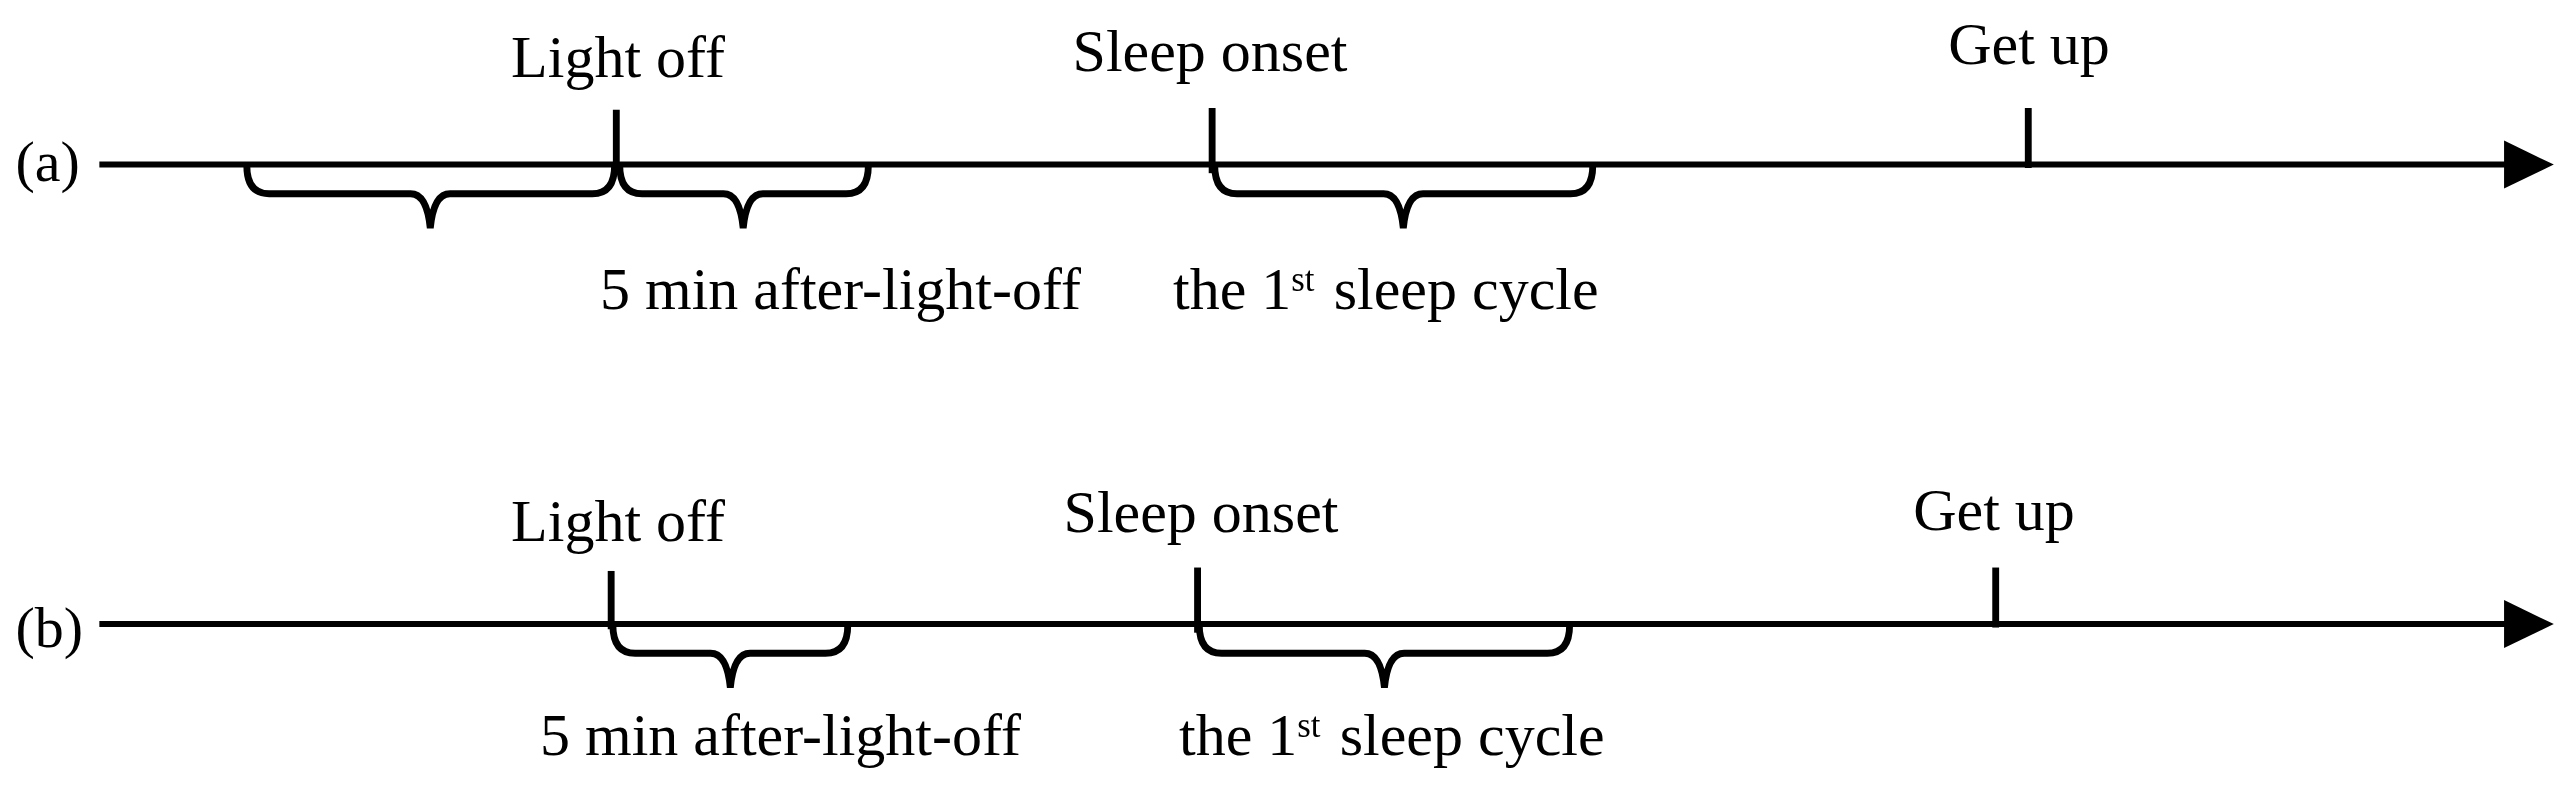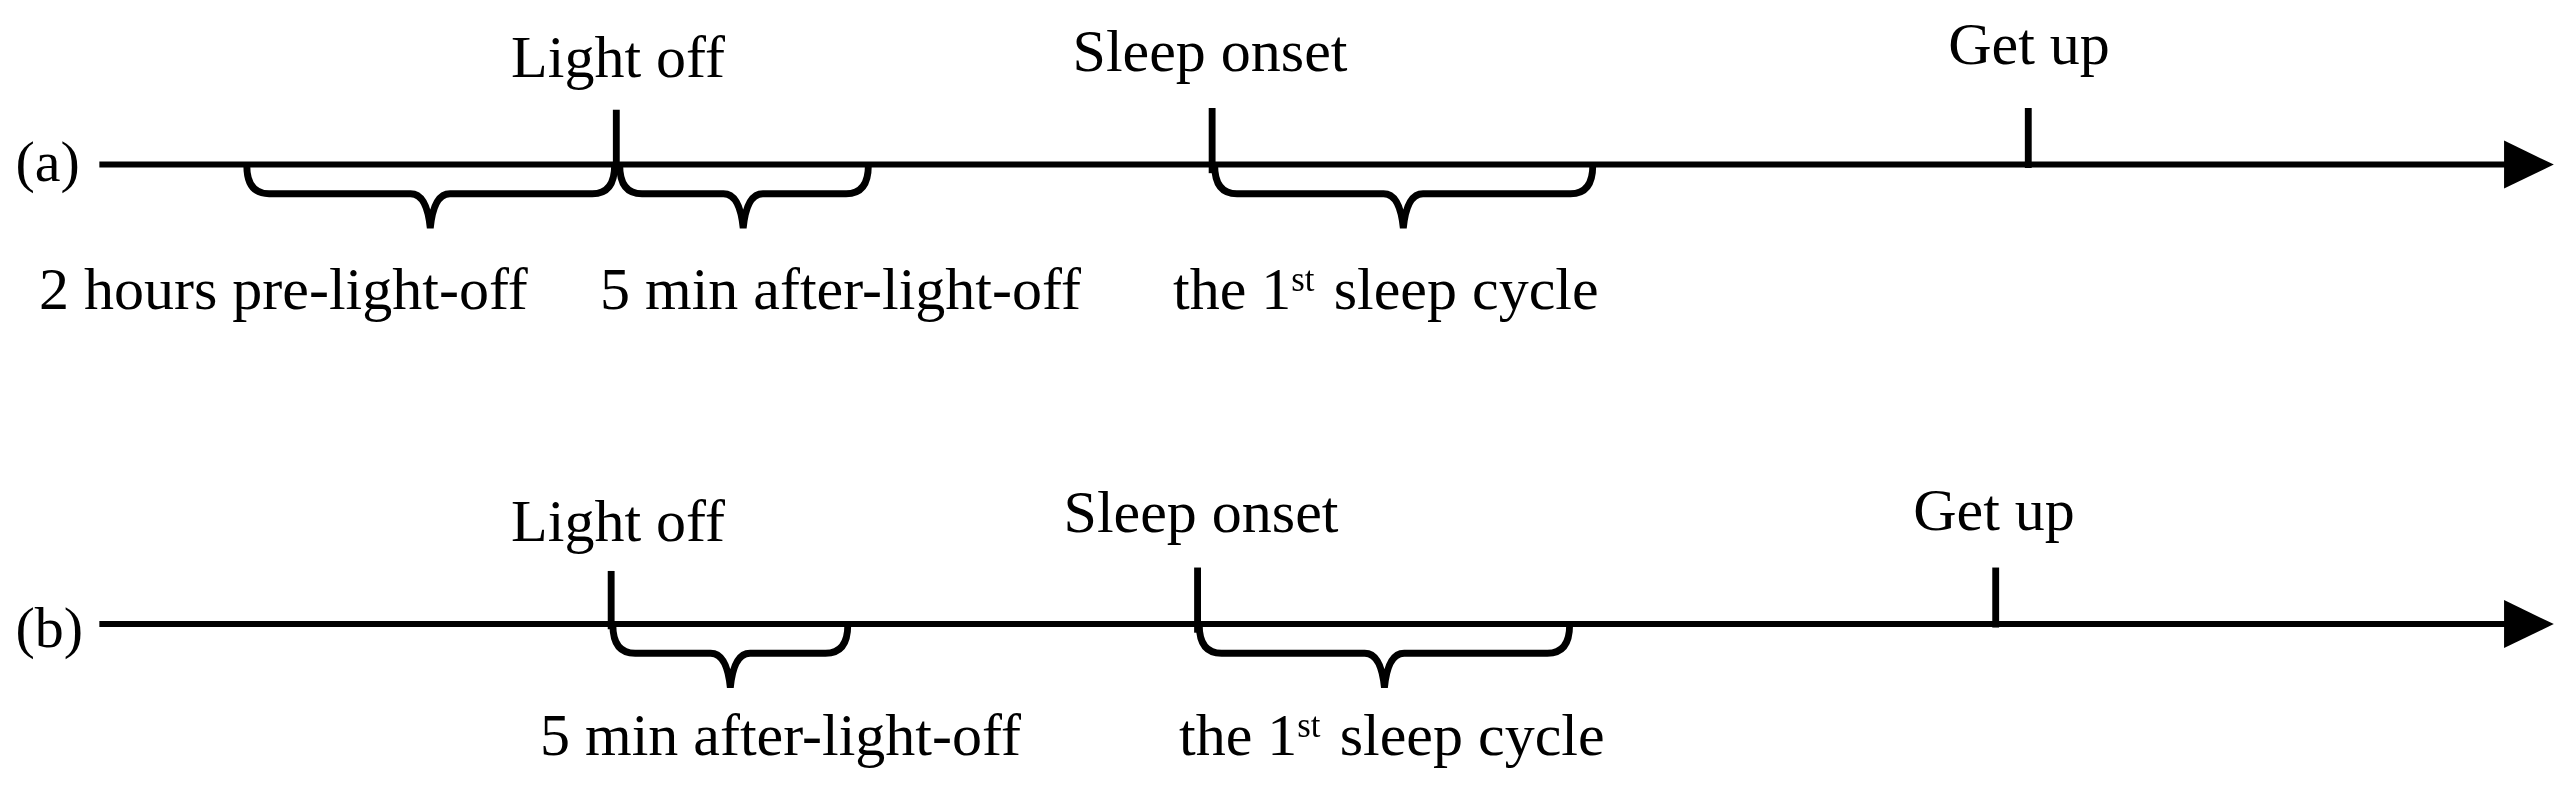--- a/index.html
+++ b/index.html
@@ -82,21 +82,20 @@
       <path d="M1398,729 Q1398,762 1424,762 L1591,762 Q1610,762 1614,802 Q1618,762 1637,762 L1804,762 Q1830,762 1830,729" fill="none" stroke="#000" stroke-width="8"></path>
     </g>
   </svg>
 
   <div class="panel-label" style="left:15.4px; top:133px;">(a)</div>
 
   <div class="event-label" style="left:618px; top:27.4px;">Light off</div>
   <div class="event-label" style="left:1210px; top:20.6px;">Sleep onset</div>
   <div class="event-label" style="left:2029px; top:13.7px;">Get up</div>
 
-  <div class="interval-label" style="left:39px; top:259px;">2 hours pre-light-off</div>
   <div class="interval-label" style="left:600px; top:259px;">5 min after-light-off</div>
   <div class="interval-label" style="left:1173px; top:259px;"><span>the 1</span><span class="sup">st</span><span class="cycle-suffix">sleep cycle</span></div>
 
   <div class="panel-label" style="left:15.4px; top:599px;">(b)</div>
 
   <div class="event-label" style="left:618px; top:491px;">Light off</div>
   <div class="event-label" style="left:1201px; top:482px;">Sleep onset</div>
   <div class="event-label" style="left:1994px; top:480px;">Get up</div>
 
   <div class="interval-label" style="left:540px; top:705px;">5 min after-light-off</div>

